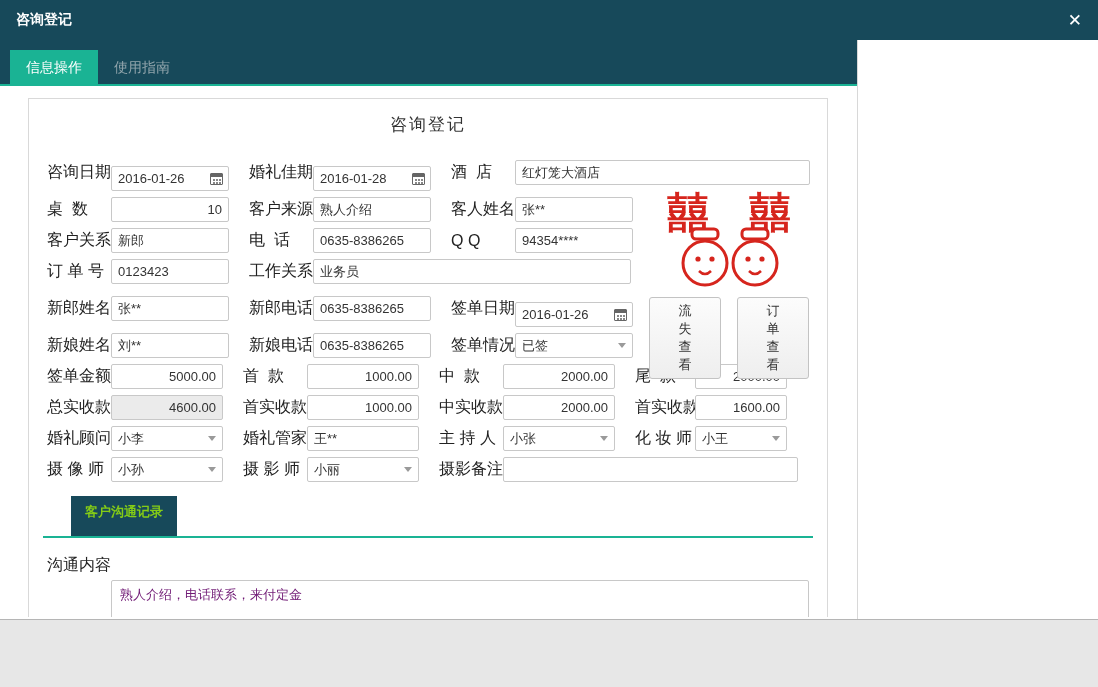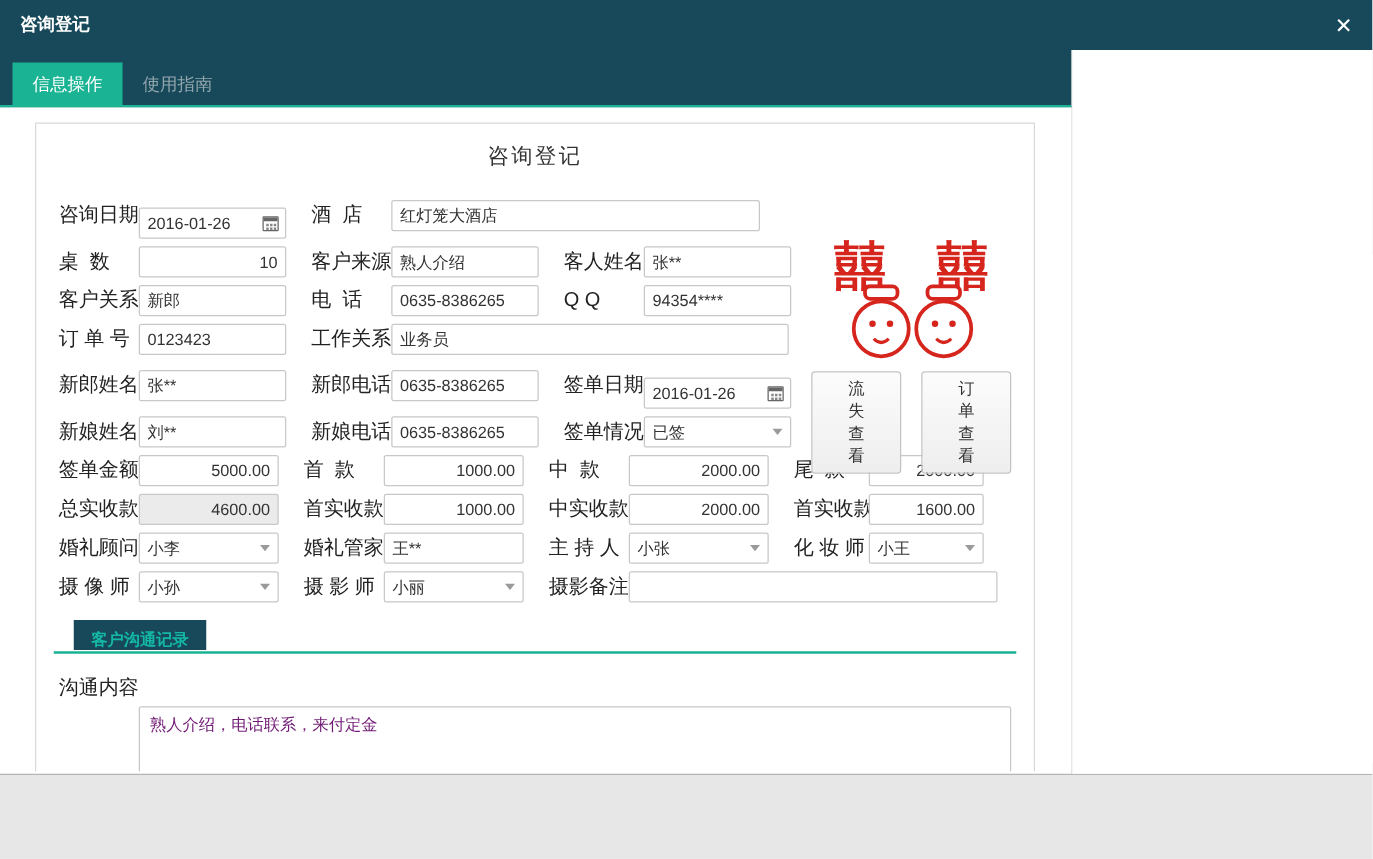--- a/index.html
+++ b/index.html
@@ -76,22 +76,22 @@
   .happy svg { width:152px; height:106px; display:block; margin:0 auto; }
   .happy-btns { display:flex; gap:16px; justify-content:center; margin-top:4px; }
   .btn {
     background:linear-gradient(#fcfcfc,#eee); border:1px solid #c3c3c3; border-radius:3px;
     font-size:13px; color:#333; padding:4px 26px; cursor:pointer; font-family:inherit;
   }
   
   .comm { margin-top:14px; margin-left:-4px; margin-right:-4px; }
   .comm-head { border-bottom:2px solid #1ab394; }
   .comm-tab {
-    display:inline-block; background:#17495a; color:#14b8a6; font-size:13px; font-weight:bold;
-    padding:0 14px; height:24px; line-height:32px; margin-left:16px; cursor:pointer;
+    display:inline-block; background:#17495a; color:#84cc16; font-size:13px; font-weight:bold;
+    padding:0 14px; height:40px; line-height:32px; margin-left:28px; cursor:pointer;
   }
   .comm-body { padding:12px 4px 0 4px; }
   .comm-row { display:flex; align-items:center; margin-bottom:6px; }
   .comm-row.top { align-items:flex-start; }
   .comm-row.top .lab { padding-top:5px; }
   .comm-text {
     width:741px; height:80px; border:1px solid #c8c8c8; border-radius:2px;
     font-size:13px; font-family:inherit; padding:5px 8px; resize:none; color:#701a75;margin-top:30px;
   }
   .remark-lab { margin-left:56px; }
@@ -114,20 +114,27 @@
       </div>
       <div class="content">
         <div class="panel">
           <div class="ftitle">咨询登记</div>
 
           <div class="row">
             <div class="fld">
               <span class="lab">咨询日期</span>
               <span class="datewrap">
                 <input class="inp w118 date" value="2016-01-26" style="">
+                <span class="cal"></span>
+              </span>
+            </div>
+            <div class="fld">
+              <span class="lab">婚礼佳期</span>
+              <span class="datewrap">
+                <input class="inp w118 date" value="2016-01-28" style="">
                 <span class="cal"></span>
               </span>
             </div>
             <div class="fld">
               <span class="lab">酒  店</span>
               <input class="inp w295" value="红灯笼大酒店" style="">
             </div>
           </div>
 
           <div class="row">

